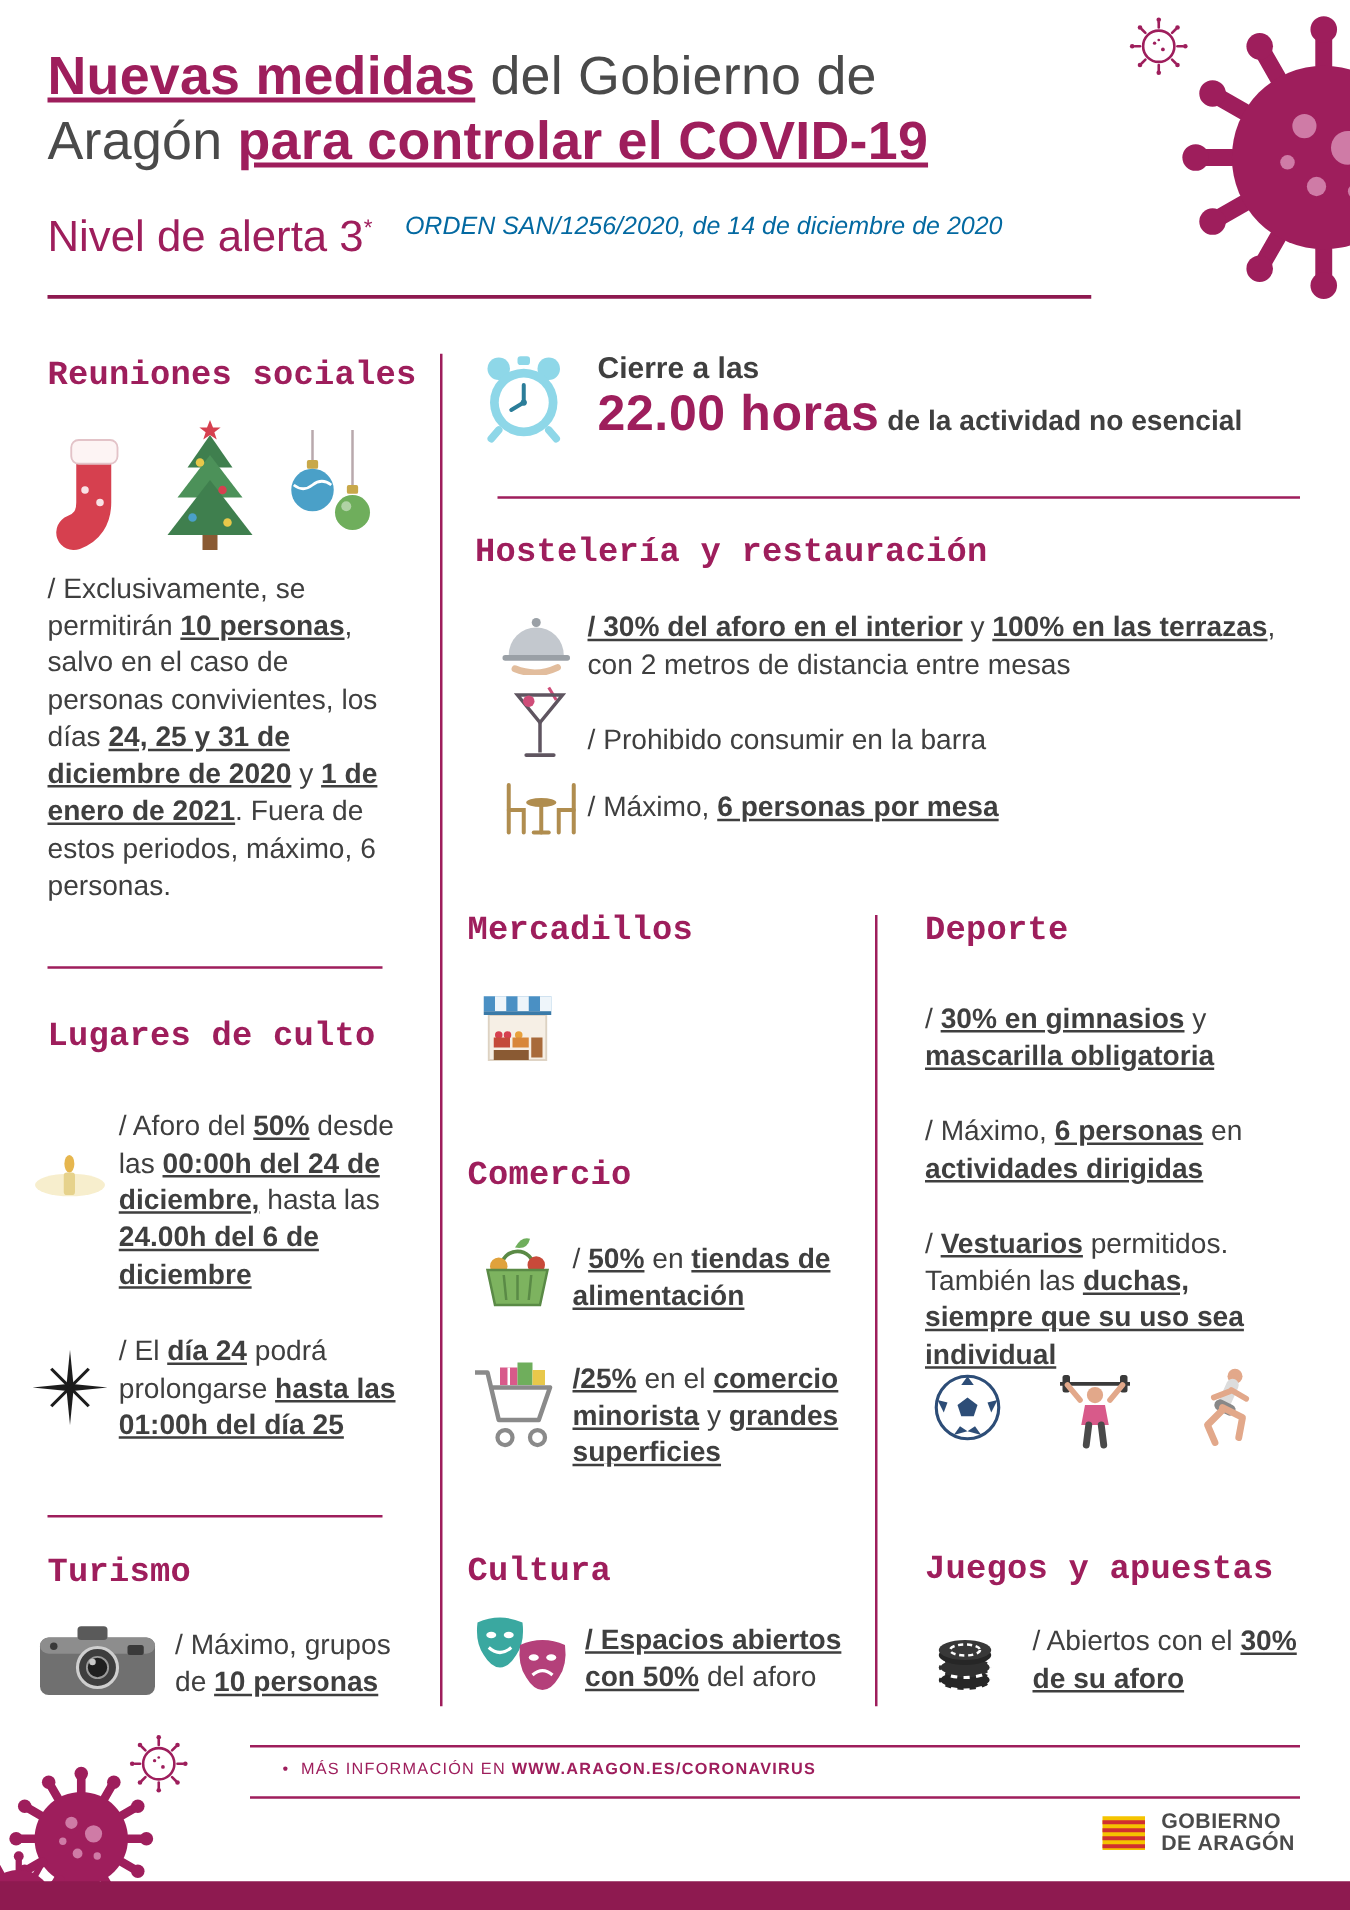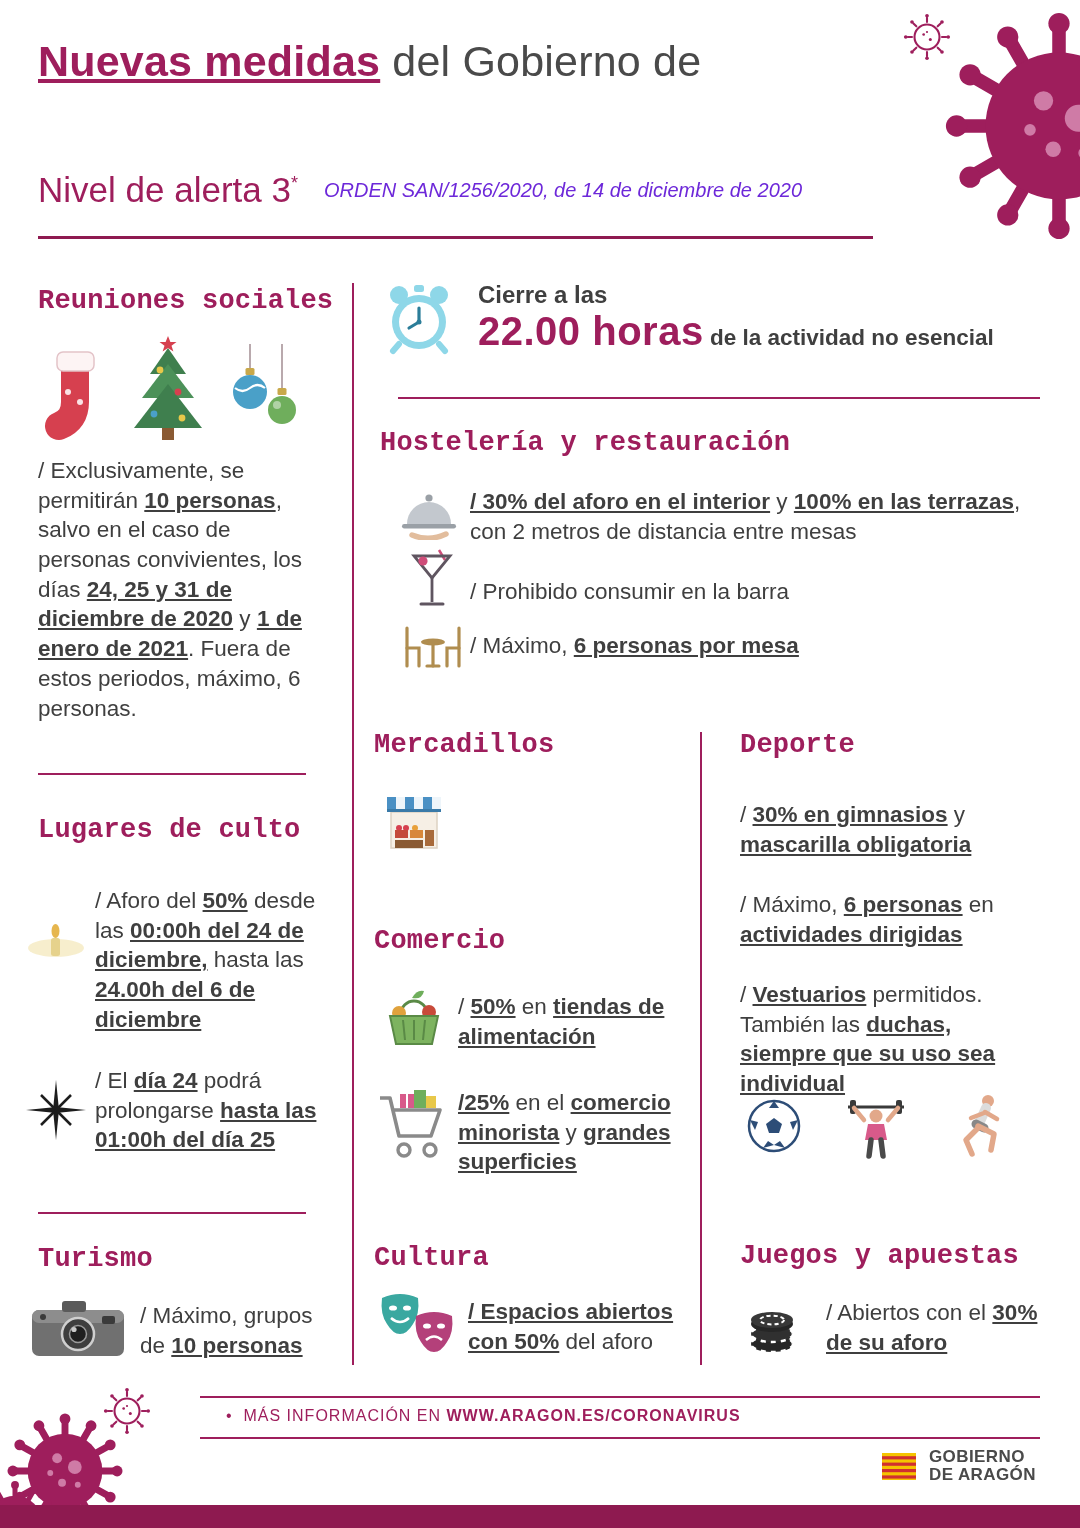--- a/index.html
+++ b/index.html
@@ -9,30 +9,30 @@
   }
   *{margin:0;padding:0;box-sizing:border-box}
   body{margin:0;background:#ffffff;font-family:"Liberation Sans","DejaVu Sans",sans-serif;color:var(--dark);}
   .page{position:relative;width:1080px;height:1528px;background:#fff;overflow:hidden;margin:0 auto;}
   .abs{position:absolute;}
   .b{font-weight:700;text-decoration:underline;}
   .acc{color:var(--accent);}
   .title{font-size:43px;line-height:1.2;color:#4a4a4a;letter-spacing:.2px;}
   .alert-level{font-size:35px;color:var(--accent);}
   .alert-level sup{font-size:18px;}
-  .order{font-size:20px;font-style:italic;color:#6d28d9;margin-left:26px;}
+  .order{font-size:20px;font-style:italic;color:#0369a1;margin-left:26px;}
   .heading{font-size:27px;font-weight:700;color:var(--accent);letter-spacing:.2px;font-family:Liberation Mono, monospace;}
   .body-text{font-size:22.5px;line-height:1.32;color:var(--dark);}
   .rule{background:var(--rule);}
   .vline{background:var(--accent);width:2px;}
   .hline{background:var(--accent);height:2px;}
   .closure-intro{font-size:24px;font-weight:700;color:var(--dark);}
   .closure-time{font-size:40px;font-weight:700;color:var(--accent);letter-spacing:.5px;}
   .closure-suffix{font-size:22.5px;font-weight:700;color:var(--dark);}
-  .footer-info{font-size:16px;letter-spacing:1px;color:var(--accent);}
+  .footer-info{font-size:13px;letter-spacing:1px;color:var(--accent);}
   .footer-info .url{font-weight:700;}
   .logo{display:flex;align-items:center;gap:9px;justify-content:space-between;}
   .logo-text{font-size:17px;font-weight:700;color:#4a4a4a;line-height:1.08;letter-spacing:.4px;}
   .icon-row{display:flex;align-items:flex-end;gap:16px;}
   .sports-row{display:flex;align-items:center;gap:40px;}
   .bottom-bar{background:var(--rule);}
 </style>
 </head>
 <body>
 
@@ -109,22 +109,23 @@
 
   <svg class="abs" style="left:902px;top:12px;color:var(--accent)" width="50" height="50" viewBox="0 0 60 60">
       <use href="#virus-outline"></use>
     </svg>
   <svg class="abs" style="left:943px;top:10px;color:var(--accent)" width="232" height="232" viewBox="0 0 120 120">
       <use href="#virus-filled"></use>
     </svg>
 
   <div class="abs title" style="left:38px;top:36px;width:850px">
     <div><span class="b acc">Nuevas medidas</span><span> del Gobierno de</span></div>
-  </div>
-  <div class="abs" style="left:38px;top:170px;display:flex;align-items:center">
+    <div><span>Aragón </span><span class="b acc">para controlar el COVID-19</span></div>
+  </div>
+  <div class="abs" style="left:38px;top:170px;display:flex;align-items:flex-start">
     <span class="alert-level"><span>Nivel de alerta 3</span><sup>*</sup></span>
     <span class="order">ORDEN SAN/1256/2020, de 14 de diciembre de 2020</span>
   </div>
   <div class="abs rule" style="left:38px;top:236px;width:835px;height:3px"></div>
 
   <div class="abs vline" style="left:352px;top:283px;height:1082px"></div>
   <div class="abs vline" style="left:700px;top:732px;height:633px"></div>
 
   <div class="abs heading" style="left:38px;top:286px">Reuniones sociales</div>
   <div class="abs icon-row" style="left:38px;top:330px;height:112px">

